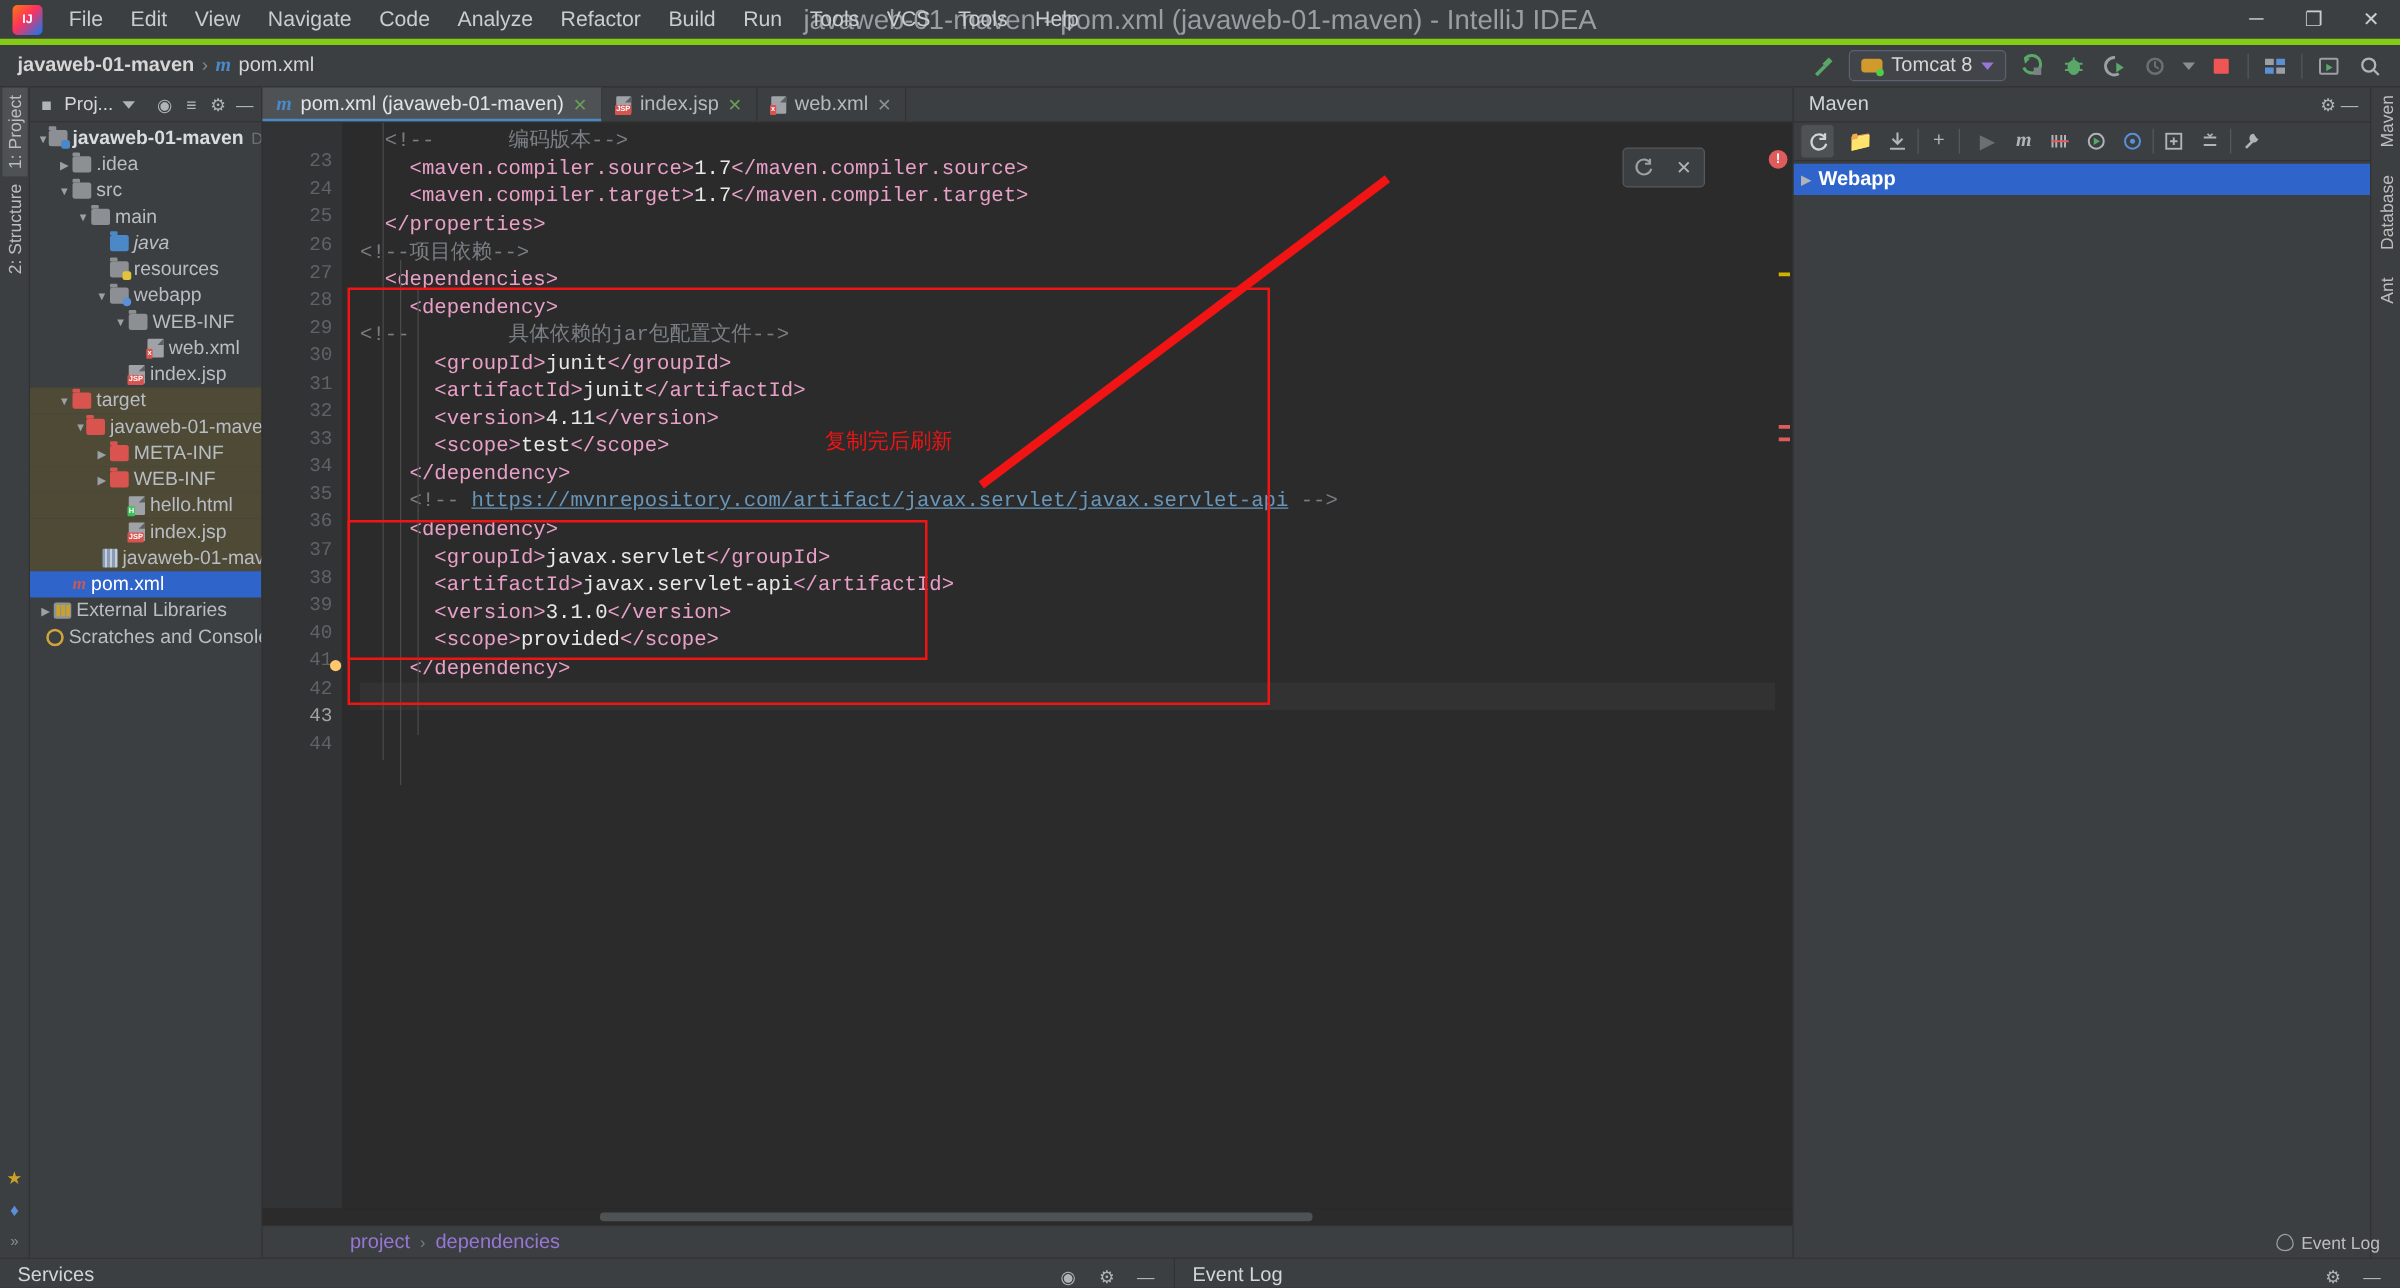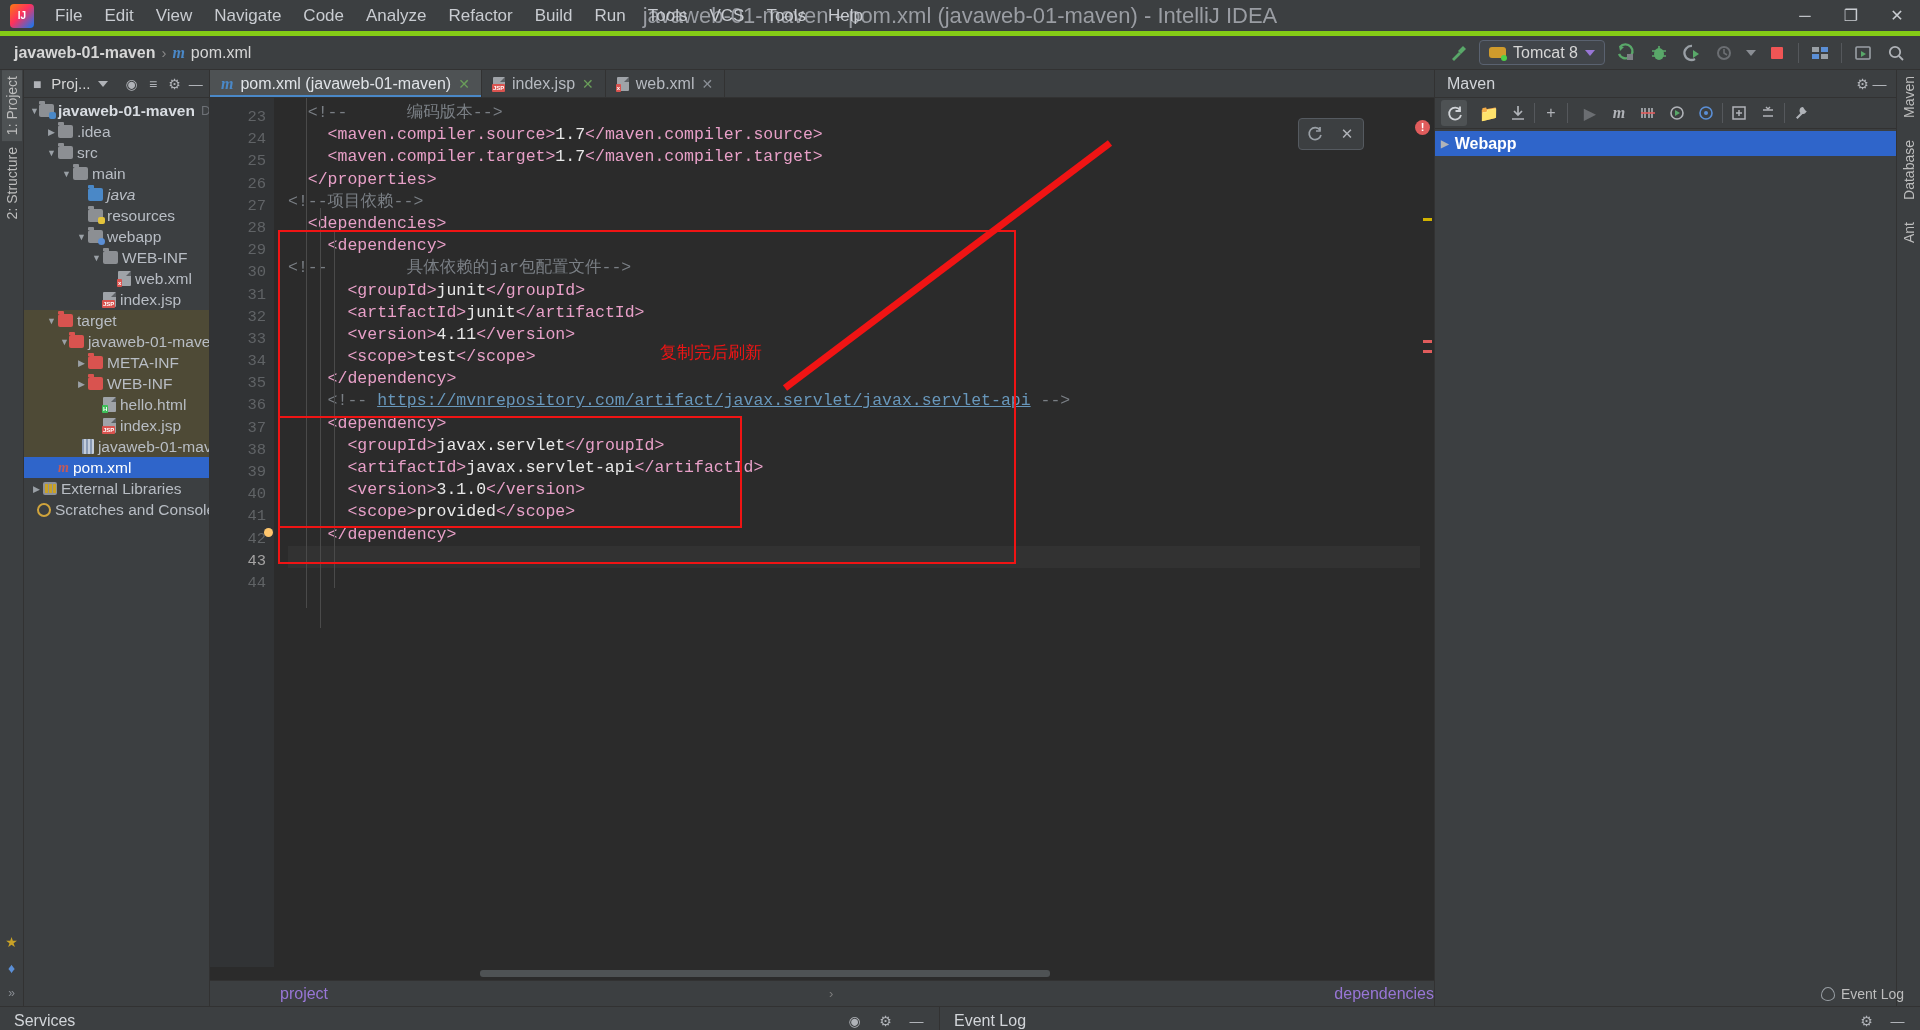--- a/index.html
+++ b/index.html
@@ -123,21 +123,21 @@
     color:#b6bac0;border-right:1px solid #323232;cursor:default;position:relative;
   }
   .tab.active{ background:#4e5254; color:#e0e3e7; }
   .tab.active::after{content:"";position:absolute;left:0;right:0;bottom:0;height:2px;background:#4a88c7;}
   .tab .x{ color:#8a8f96; font-size:14px; }
   .tab.jsp .x, .tab.active .x{ color:#6a9e5a; }
 
   #editor-wrap{ flex:1; display:flex; position:relative; overflow:hidden; }
   #gutter{
     width:64px; background:#313335; color:#606366; font-size:15.5px;
-    font-family:"Liberation Mono",monospace; text-align:right; padding-top:8px; flex:0 0 auto; position:relative;
+    font-family:"Liberation Mono",monospace; text-align:right; padding-top:20px; flex:0 0 auto; position:relative;
   }
   .gl{ height:22.2px; line-height:22.2px; padding-right:8px; position:relative;}
   .gl.cur{ color:#a4a3a3; }
   .fold{ position:absolute; right:-14px; top:5px; width:11px;height:11px;
         border:1px solid #6e7174; color:#9aa0a6; font-size:8px; line-height:9px; text-align:center; background:#313335;}
   #code{
     flex:1; background:#2b2b2b; font-family:"Liberation Mono",monospace;
     font-size:16.5px; padding-top:4px; position:relative; overflow:hidden; padding-left:14px;
   }
   .cl{ height:22.2px; line-height:22.2px; white-space:pre; }
@@ -156,21 +156,21 @@
 
   
   #markerbar{ width:14px; background:#2b2b2b; flex:0 0 auto; position:relative;}
   .mk{ position:absolute; right:2px; width:9px; height:3px; }
 
   #hscroll{ height:13px; background:#2b2b2b; position:relative; }
   #hscroll .thumb{ position:absolute; left:270px; height:7px; top:3px; width:570px; background:#4e5254; border-radius:3px;}
 
   #breadcrumbbar{
     height:26px; background:#3c3f41; display:flex;align-items:center;gap:8px;
-    padding-left:70px; font-size:16px; border-top:1px solid #323232;justify-content:space-between;
+    padding-left:70px; font-size:16px; border-top:1px solid #323232;
   }
   .bc{ color:#9876d6; }
   .bc-sep{ color:#7d7d7d; font-size:13px;}
 
   
   #float-widget{
     position:absolute; right:70px; top:20px; height:32px; display:flex;
     background:#3c3f41; border:1px solid #555a60; border-radius:4px; align-items:center;
   }
   #float-widget .fw{ width:32px;height:30px;display:flex;align-items:center;justify-content:center;color:#b0b3b8;font-size:15px;}

